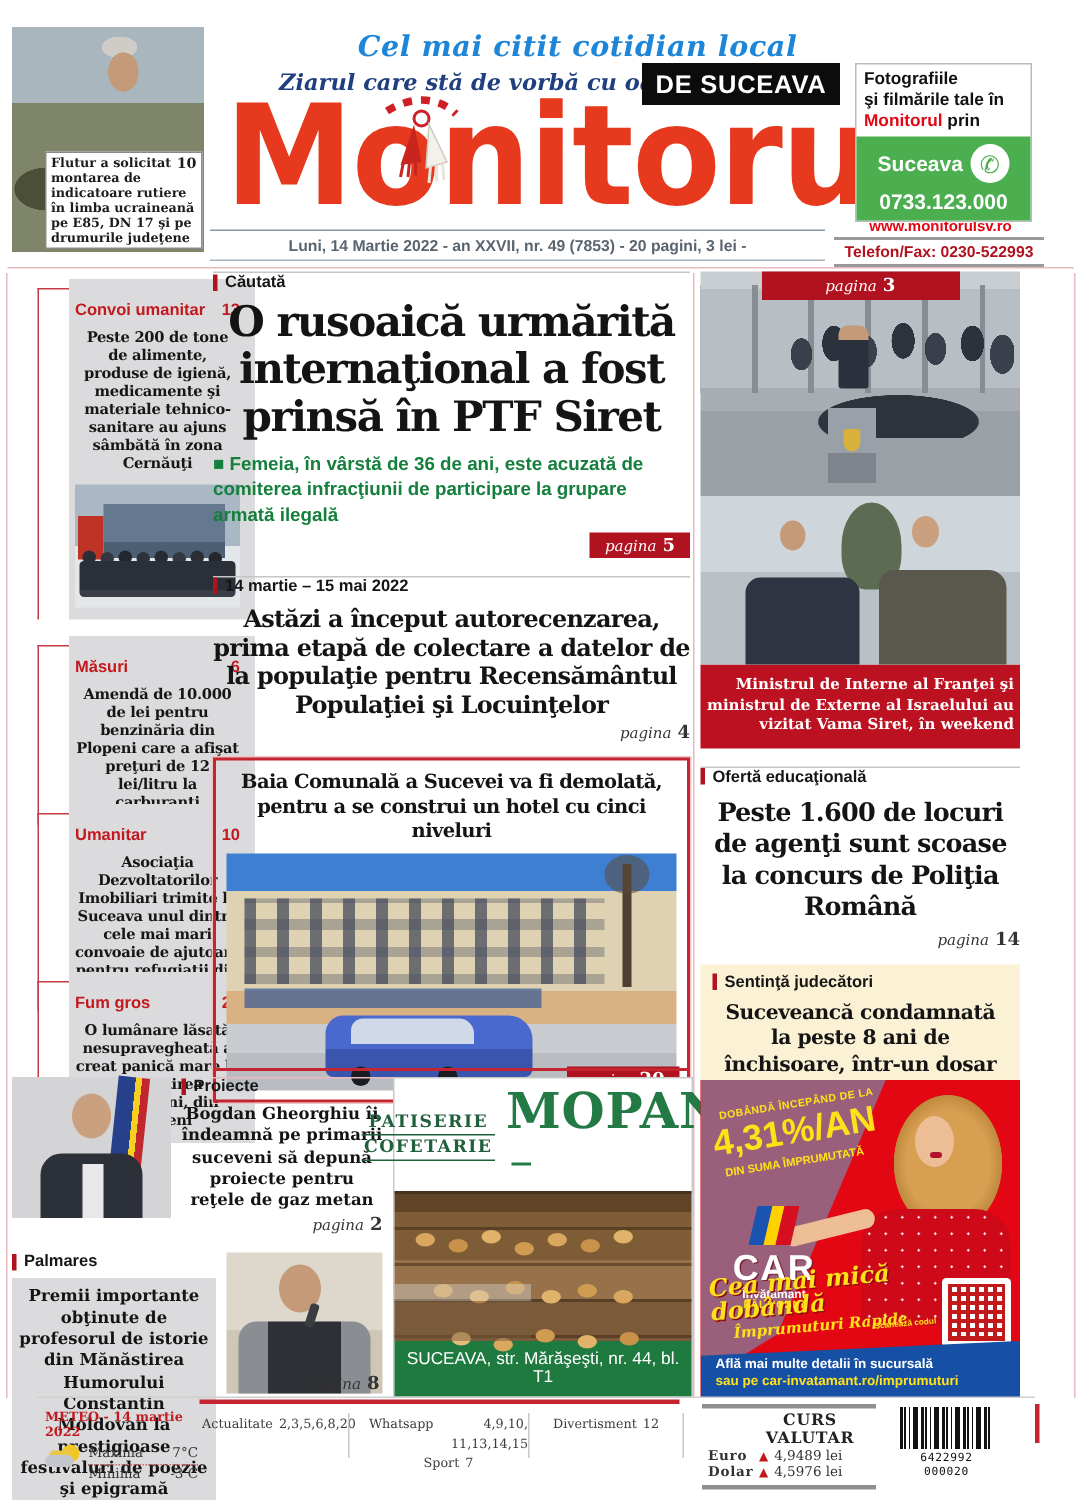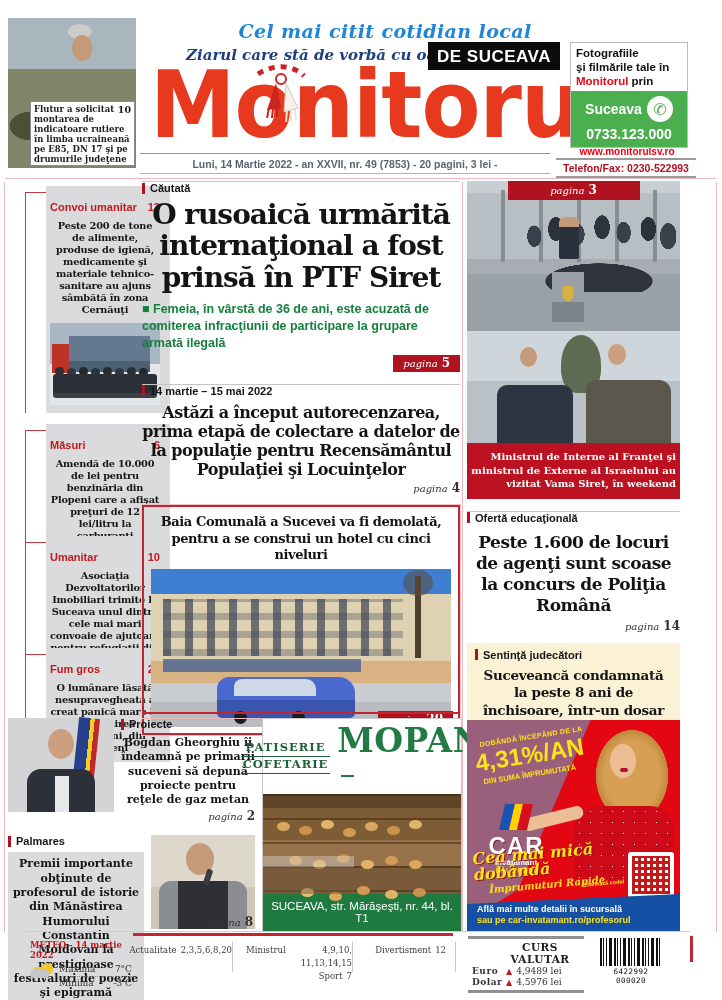--- a/index.html
+++ b/index.html
@@ -251,21 +251,21 @@
   .meteo-label{font:700 8.5px "DejaVu Serif",serif;color:#c2191f;}
   .meteo-body{display:flex;gap:5px;margin-top:3px;}
   .wx{position:relative;width:24px;height:16px;flex:none;}
   .wx-sun{position:absolute;right:1px;top:0;width:12px;height:12px;border-radius:50%;background:#f2c626;}
   .wx-cloud2{position:absolute;left:3px;bottom:6px;width:14px;height:6px;border-radius:5px;background:#e8c84a;}
   .wx-cloud{position:absolute;left:0;bottom:1px;width:19px;height:8px;border-radius:6px;background:#c3c7cb;}
   .mrows{flex:1;font:400 9px/1.45 "DejaVu Serif",serif;color:#333;}
   .mrow{display:flex;justify-content:space-between;}
   .mrow.dot{border-bottom:1px dotted #c66;}
   .findex{position:absolute;top:944px;font:400 8.5px/1.55 "DejaVu Serif",serif;color:#3c3c3c;}
-  .frow{display:flex;justify-content:flex-end;gap:4px;}
+  .frow{display:flex;justify-content:center;gap:4px;}
   .frow .fp{text-align:right;}
   #fi1{left:140px;width:92px;}
   #fi2{left:246px;width:106px;}
   #fi3{left:362px;width:84px;}
   .fdiv{position:absolute;top:942px;width:1px;height:30px;background:#c8c8c8;}
   .curs{position:absolute;left:468px;top:936px;width:108px;border-top:3px solid #8f8f8f;
     border-bottom:3px solid #8f8f8f;padding:2px 4px 3px;background:#fff;}
   .curs-title{text-align:center;font:700 10.5px "DejaVu Serif",serif;letter-spacing:.5px;color:#222;margin-left:28px;}
   .crow{display:flex;align-items:baseline;font:400 9px "DejaVu Serif",serif;margin-top:1px;color:#333;}
   .cname{width:34px;font-weight:700;letter-spacing:.5px;}
@@ -514,21 +514,21 @@
       <div class="c-logo-name">CAR</div>
       <div class="c-logo-s1">Învăţământ</div>
       <div class="c-logo-s2">FĂLTICENI</div>
     </div>
     <div class="c-slogan">Cea mai mică dobândă</div>
     <div class="c-slogan2">Împrumuturi Rapide</div>
     <div class="c-scan">Scanează codul</div>
     <div class="c-qr"></div>
     <div class="c-bar">
       <div class="l1">Află mai multe detalii în sucursală</div>
-      <div class="l2">sau pe car-invatamant.ro/profesorul</div>
+      <div class="l2">sau pe car-invatamant.ro/imprumuturi</div>
     </div>
   </div>
 
   <div class="footer-hair"></div>
   <div class="footer-rule"></div>
   <div class="fred"></div>
 
   <div class="meteo">
     <div class="meteo-label">METEO - 14 martie 2022</div>
     <div class="meteo-body">
@@ -552,21 +552,21 @@
 
   <div class="findex" id="fi1">
     <div class="frow">
       <span>Actualitate</span>
       <span class="fp">2,3,5,6,8,20</span>
     </div>
   </div>
   <div class="fdiv" style="left:232px;"></div>
   <div class="findex" id="fi2">
     <div class="frow">
-      <span>Ministrul</span>
+      <span>Whatsapp</span>
       <span class="fp">4,9,10, 11,13,14,15</span>
     </div>
     <div class="frow">
       <span>Sport</span>
       <span class="fp">7</span>
     </div>
   </div>
   <div class="fdiv" style="left:352px;"></div>
   <div class="findex" id="fi3">
     <div class="frow">

